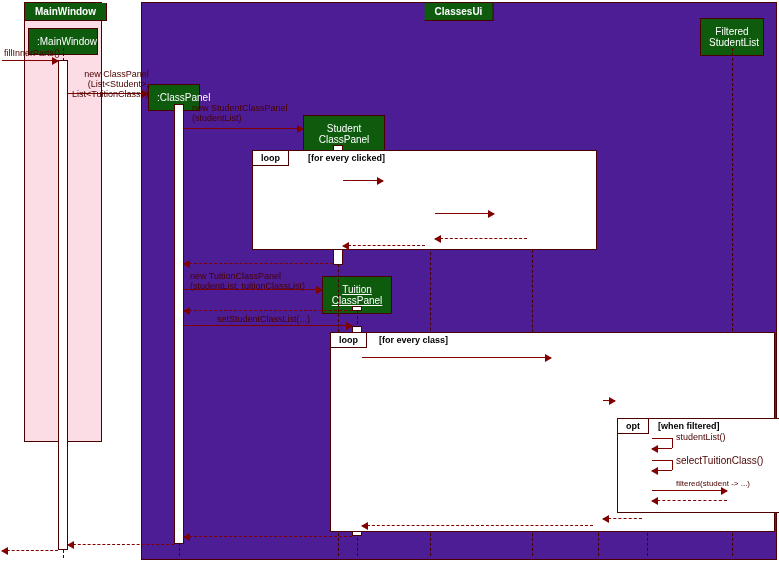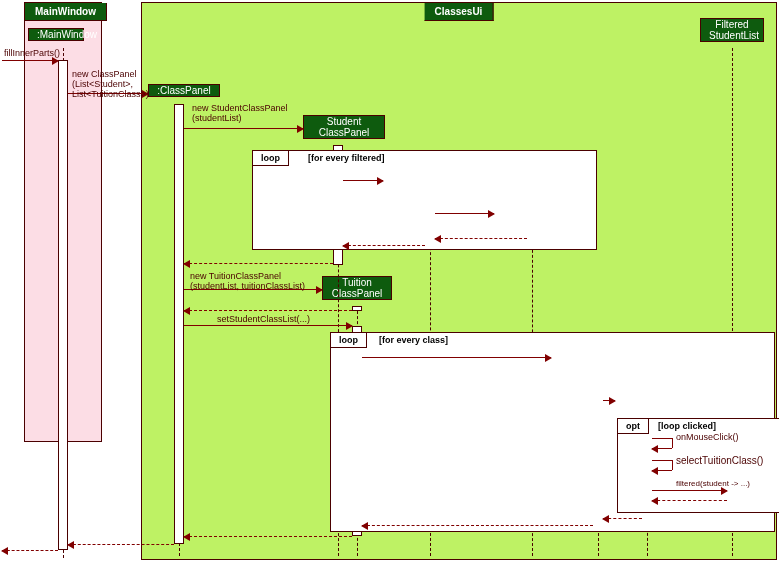--- a/index.html
+++ b/index.html
@@ -11,42 +11,42 @@
     width: 779px;
     height: 566px;
     position: relative;
     overflow: hidden;
   }
   .participant-box {
     position: absolute;
     background: #0e5b0e;
     color: #fff;
     border: 1px solid #4a0000;
-    padding: 0 8px;
+    padding: 7px 8px;
     text-align: center;
     box-sizing: border-box;
   }
   .frame {
     position: absolute;
     border: 1px solid #4a0000;
     box-sizing: border-box;
   }
   .frame-label {
     position: absolute;
     top: 0;
     left: 0;
     background: #0e5b0e;
     color: #fff;
     padding: 3px 10px;
     font-weight: bold;
     border-right: 1px solid #4a0000;
     border-bottom: 1px solid #4a0000;
   }
   .region-green {
-    background: #bef264;
+    background: #4c1d95;
   }
   .region-pink {
     background: #fcdde5;
   }
   .lifeline {
     position: absolute;
     border-left: 1px dashed #4a0000;
     width: 0;
   }
   .activation {
@@ -121,29 +121,29 @@
 <body>
 
 <div class="frame region-pink" style="left:24px; top:2px; width:78px; height:440px;">
   <div class="frame-label">MainWindow</div>
 </div>
 
 <div class="frame region-green" style="left:141px; top:2px; width:636px; height:558px;">
   <div class="frame-label" style="left:50%; transform:translateX(-50%);">ClassesUi</div>
 </div>
 
-<div class="participant-box" style="left:28px; top:28px; width:56px;">:MainWindow</div>
-<div class="participant-box" style="left:148px; top:84px; width:72px;">:ClassPanel</div>
+<div class="participant-box" style="left:28px; top:28px; width:70px;">:MainWindow</div>
+<div class="participant-box" style="left:148px; top:84px; width:52px;">:ClassPanel</div>
 <div class="participant-box" style="left:303px; top:115px; width:82px; white-space:pre-line;">Student
 ClassPanel</div>
 <div class="participant-box" style="left:383px; top:167px; width:94px; white-space:pre-line;">:StudentList
 ClassTabViewCell</div>
 <div class="participant-box" style="left:494px; top:200px; width:76px; white-space:pre-line;">Student
 ClassTabCard</div>
-<div class="participant-box" style="left:322px; top:276px; width:70px; white-space:pre-line;">Tuition
+<div class="participant-box" style="left:322px; top:276px; width:70px; white-space:pre-line;text-decoration:underline;">Tuition
 ClassPanel</div>
 <div class="participant-box" style="left:551px; top:343px; width:94px; white-space:pre-line;">Tuition
 ClassListViewCell</div>
 <div class="participant-box" style="left:615px; top:387px; width:64px; white-space:pre-line;">Tuition
 ClassCard</div>
 <div class="participant-box" style="left:700px; top:18px; width:64px; white-space:pre-line;">Filtered
 StudentList</div>
 
 <div class="lifeline" style="left:63px; top:48px; height:510px;"></div>
 <div class="lifeline" style="left:179px; top:104px; height:452px;"></div>
@@ -163,31 +163,31 @@
 <div class="activation" style="left:352px; top:306px; height:5px;"></div>
 <div class="activation" style="left:352px; top:326px; height:210px;"></div>
 <div class="activation" style="left:593px; top:373px; height:152px;"></div>
 <div class="activation" style="left:642px; top:417px; height:102px;"></div>
 <div class="activation" style="left:727px; top:490px; height:10px;"></div>
 
 <div class="arrow-line arrow-head-right" style="left:2px; top:60px; width:56px;"></div>
 <div class="message" style="left:4px; top:48px;">fillInnerParts()</div>
 
 <div class="arrow-line arrow-head-right" style="left:68px; top:93px; width:80px;"></div>
-<div class="message" style="left:72px; top:70px; white-space:pre-line; line-height:1.1;">new ClassPanel
+<div class="message" style="left:72px; top:70px; white-space:pre-line; line-height:1.1;text-align:right;">new ClassPanel
 (List&lt;Student&gt;,
 List&lt;TuitionClass&gt;)</div>
 
 <div class="arrow-line arrow-head-right" style="left:184px; top:128px; width:119px;"></div>
 <div class="message" style="left:192px; top:104px; white-space:pre-line; line-height:1.1;">new StudentClassPanel
 (studentList)</div>
 
 <div class="loop-frame" style="left:252px; top:150px; width:345px; height:100px;">
   <div class="loop-label">loop</div>
-  <div class="guard" style="left:55px; top:2px;">[for every filtered]</div>
+  <div class="guard" style="left:55px; top:2px;">[for every clicked]</div>
 </div>
 
 <div class="arrow-line arrow-head-right" style="left:343px; top:180px; width:40px;"></div>
 
 <div class="arrow-line arrow-head-right" style="left:435px; top:213px; width:59px;"></div>
 
 <div class="arrow-line dashed arrow-head-left" style="left:435px; top:238px; width:92px;"></div>
 
 <div class="arrow-line dashed arrow-head-left" style="left:343px; top:245px; width:82px;"></div>
 
@@ -206,27 +206,27 @@
   <div class="loop-label">loop</div>
   <div class="guard" style="left:48px; top:2px;">[for every class]</div>
 </div>
 
 <div class="arrow-line arrow-head-right" style="left:362px; top:357px; width:189px;"></div>
 
 <div class="arrow-line arrow-head-right" style="left:603px; top:400px; width:12px;"></div>
 
 <div class="opt-frame" style="left:617px; top:418px; width:178px; height:95px;">
   <div class="opt-label">opt</div>
-  <div class="guard" style="left:40px; top:2px;">[loop clicked]</div>
+  <div class="guard" style="left:40px; top:2px;">[when filtered]</div>
 </div>
 
 <div class="arrow-line" style="left:652px; top:438px; width:20px;"></div>
 <div class="self-line-v" style="left:672px; top:438px; height:10px;"></div>
 <div class="arrow-line arrow-head-left" style="left:652px; top:448px; width:20px;"></div>
-<div class="message" style="left:676px; top:432px;">onMouseClick()</div>
+<div class="message" style="left:676px; top:432px;">studentList()</div>
 
 <div class="arrow-line" style="left:652px; top:460px; width:20px;"></div>
 <div class="self-line-v" style="left:672px; top:460px; height:10px;"></div>
 <div class="arrow-line arrow-head-left" style="left:652px; top:470px; width:20px;"></div>
 <div class="message" style="left:676px; top:455px; font-size:10px;">selectTuitionClass()</div>
 
 <div class="arrow-line arrow-head-right" style="left:652px; top:490px; width:75px;"></div>
 <div class="message" style="left:676px; top:479px; font-size:8px;">filtered(student -&gt; ...)</div>
 
 <div class="arrow-line dashed arrow-head-left" style="left:652px; top:500px; width:75px;"></div>

